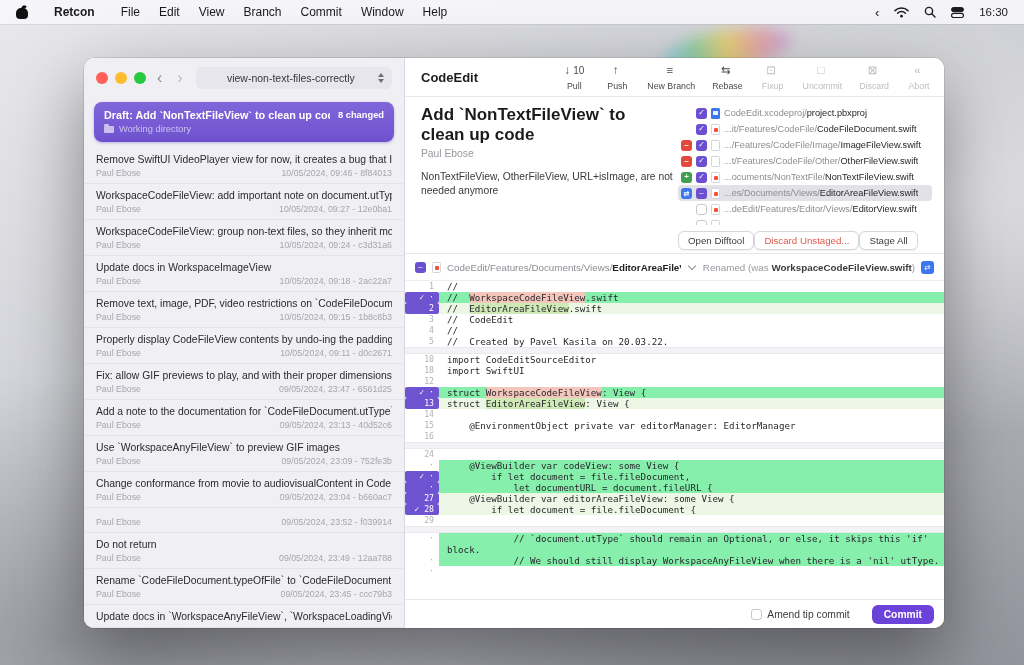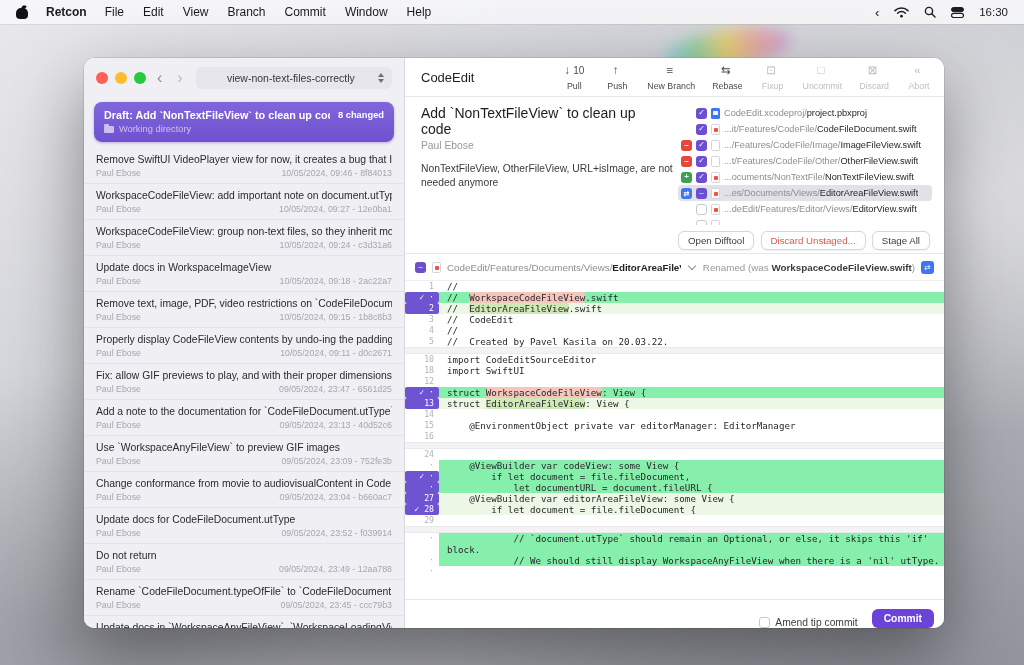--- a/index.html
+++ b/index.html
@@ -10,21 +10,21 @@
       radial-gradient(520px 340px at 92% 30%, rgba(255,255,255,.55), transparent 70%),
       radial-gradient(640px 420px at 72% 112%, rgba(125,127,136,.45), transparent 72%),
       radial-gradient(560px 380px at 6% 96%, rgba(84,86,95,.38), transparent 70%),
       linear-gradient(152deg,#e9e9ed 0%,#d3d4d9 34%,#bfc0c6 58%,#96979f 100%);
   }
   .rainbow{position:absolute;left:662px;top:30px;width:130px;height:38px;border-radius:50%;
     background:linear-gradient(90deg,rgba(90,200,250,.45),rgba(52,199,89,.4),rgba(255,204,0,.45),rgba(255,99,90,.4),rgba(175,82,222,.35));
     filter:blur(7px);transform:rotate(-9deg);}
   
   .menubar{position:absolute;top:0;left:0;right:0;height:24px;background:rgba(246,246,250,.92);
-    display:flex;align-items:center;padding:0 16px;gap:18px;font-size:12px;color:#1b1b1e;box-shadow:0 0.5px 0 rgba(0,0,0,.12);}
+    display:flex;align-items:center;padding:0 16px;gap:26px;font-size:12px;color:#1b1b1e;box-shadow:0 0.5px 0 rgba(0,0,0,.12);}
   .apple{width:12px;height:14px;position:relative;flex:none}
   .apple::before{content:"";position:absolute;left:0;bottom:0;width:12px;height:11px;background:#111;border-radius:5px 5px 4px 4px}
   .apple::after{content:"";position:absolute;top:0;left:6px;width:4px;height:4px;background:#111;border-radius:70% 0 70% 0;transform:rotate(30deg)}
   .app-name{font-weight:700}
   .menu-item{cursor:default}
   .mb-right{margin-left:auto;display:flex;align-items:center;gap:15px}
   .mb-chev{font-size:13px;color:#1b1b1e}
   .clock{font-size:11.5px}
   
   .window{position:absolute;left:84px;top:58px;width:860px;height:570px;border-radius:10px;overflow:hidden;
@@ -50,31 +50,31 @@
   .draft-row2{margin-top:3px;display:flex;align-items:center;gap:5px;opacity:.62;font-size:9.3px}
   .folder-ico{width:10px;height:7px;background:#fff;border-radius:1px;position:relative;flex:none}
   .folder-ico::before{content:"";position:absolute;top:-2px;left:0;width:5px;height:2px;background:#fff;border-radius:1px 1px 0 0}
   .commit-list{flex:1;overflow:hidden}
   .commit-item{padding:6px 12px 5px;border-bottom:1px solid #e4e3e9}
   .ci-title{font-size:10.4px;color:#2a2a2e;white-space:nowrap;overflow:hidden}
   .ci-meta{margin-top:3px;display:flex;justify-content:space-between;font-size:8.8px;color:#a7a6ad}
   
   .right-pane{flex:1;min-width:0;display:flex;flex-direction:column;background:#fff}
   .toolbar{height:38px;flex:none;display:flex;align-items:center;padding:0 12px 0 16px;border-bottom:1px solid #e8e7ec}
-  .repo-title{font-size:13px;font-weight:400;color:#1d1d20}
+  .repo-title{font-size:13px;font-weight:700;color:#1d1d20}
   .tb-buttons{margin-left:auto;display:flex;gap:17px}
   .tb-btn{display:flex;flex-direction:column;align-items:center;gap:0;min-width:26px}
   .tb-ico{height:15px;font-size:11.5px;color:#4a4a4f;display:flex;align-items:center;gap:3px;line-height:1}
   .tb-badge{font-size:10px;color:#4a4a4f}
   .tb-label{font-size:8.8px;color:#4a4a4f;margin-top:2px;white-space:nowrap}
   .tb-btn.disabled .tb-ico,.tb-btn.disabled .tb-label,.tb-btn.disabled .tb-badge{color:#bdbcc2}
   
   .upper{height:156px;flex:none;box-sizing:border-box;display:flex;padding:8px 12px 0 16px;gap:10px}
   .commit-info{flex:1;min-width:0}
-  .ci-h1{font-size:14px;font-weight:400;color:#1c1c1f}
+  .ci-h1{font-size:17px;font-weight:700;color:#1c1c1f}
   .ci-author{font-size:10.3px;color:#98979e;margin-top:3px}
   .ci-body{font-size:10.3px;color:#3a3a3e;margin-top:11px;width:272px;line-height:1.35}
   .file-col{width:254px;flex:none;display:flex;flex-direction:column}
   .file-list{height:120px;overflow:hidden}
   .file-row{height:16px;display:flex;align-items:center;gap:4px;padding:0 3px;border-radius:4px;font-size:9.2px;white-space:nowrap}
   .file-row.selected{background:#e2e1e7}
   .sbadge{width:11px;height:11px;border-radius:3px;flex:none;display:flex;align-items:center;justify-content:center;
     color:#fff;font-size:8px;font-weight:700;line-height:1}
   .sbadge.empty{visibility:hidden}
   .sbadge.deleted{background:#e2483c}
@@ -85,21 +85,21 @@
   .cbox.checked,.cbox.mixed{background:#6b4fd0}
   .cbox.unchecked{background:#fff;border:1px solid #c8c7ce}
   .fico{width:9px;height:11px;flex:none;border-radius:1.5px;position:relative;box-sizing:border-box}
   .fico.swift{background:#fff;border:1px solid #d4d3d9}
   .fico.swift::after{content:"";position:absolute;left:1.5px;top:3px;width:4.5px;height:4.5px;background:#f4503a;border-radius:1px}
   .fico.file{background:#fff;border:1px solid #d4d3d9}
   .fico.pbxproj{background:#3d76ee}
   .fico.pbxproj::after{content:"";position:absolute;left:2px;top:3.5px;width:5px;height:4px;background:#fff;border-radius:0.5px;opacity:.9}
   .fpath{overflow:hidden;text-overflow:clip}
   .fdir{color:#8d8c93}.fname{color:#1f1f23;font-weight:400}
-  .file-actions{display:flex;justify-content:space-between;margin-top:6px;padding-right:2px}
+  .file-actions{display:flex;margin-top:6px;padding-right:2px}
   .btn{font-size:9.7px;padding:3px 9px;border:1px solid #d7d6dc;border-radius:6px;background:#fff;color:#3c3b40;
     box-shadow:0 0.5px 1.5px rgba(0,0,0,.06);white-space:nowrap}
   .btn.danger{color:#e0584b}
   
   .diff-section{flex:1;min-height:0;display:flex;flex-direction:column;border-top:1px solid #e8e7ec}
   .diff-header{height:26px;flex:none;display:flex;align-items:center;gap:6px;padding:0 10px;border-bottom:1px solid #eeedf2;font-size:9.8px}
   .dh-path{white-space:nowrap;overflow:hidden}
   .dh-dir{color:#8d8c93}.dh-name{font-weight:700;color:#1f1f23}
   .chev{width:5px;height:5px;border-right:1.4px solid #8d8c93;border-bottom:1.4px solid #8d8c93;transform:rotate(45deg);margin:-2px 2px 0;flex:none}
   .dh-note{margin-left:auto;color:#98979e;white-space:nowrap}
@@ -110,21 +110,21 @@
   .dl{display:flex;min-height:11px}
   .dl-gutter{width:34px;flex:none;text-align:right;padding-right:5px;box-sizing:border-box;color:#b3b2b8;font-size:8.2px}
   .dl.purple .dl-gutter{background:#6e54d0;color:#fff;border-radius:2px}
   .dl-code{flex:1;min-width:0;padding:0 4px 0 8px;white-space:pre-wrap;overflow-wrap:break-word;color:#28282c}
   .dl.rem .dl-code{background:#86efac}
   .dl.add .dl-code{background:#edf7e5}
   .dl.rem .hl{background:#f5c6bc;border-radius:2px}
   .dl.add .hl{background:#cfe9b6;border-radius:2px}
   .dl-sep{height:7px;background:#f3f3f6;border-top:1px solid #eae9ef;border-bottom:1px solid #eae9ef;box-sizing:border-box}
   
-  .footer{height:28px;flex:none;border-top:1px solid #e8e7ec;display:flex;align-items:flex-end;justify-content:flex-end;gap:14px;padding:0 10px}
+  .footer{height:28px;flex:none;border-top:1px solid #e8e7ec;display:flex;align-items:center;justify-content:flex-end;gap:22px;padding:0 10px}
   .amend{display:flex;align-items:center;gap:5px;font-size:10.3px;color:#3c3b40}
   .commit-btn{background:#6c43d8;color:#fff;font-weight:700;font-size:10.3px;padding:4px 12px;border-radius:6px;border:none}
   svg{display:block}
 </style>
 </head>
 <body>
 
 <div class="rainbow"></div>
 
 <div class="menubar">
@@ -258,21 +258,20 @@
     </div>
   </div>
         <div class="commit-item">
     <div class="ci-title">Change conformance from movie to audiovisualContent in CodeFi...</div>
     <div class="ci-meta">
       <span>Paul Ebose</span>
       <span>09/05/2024, 23:04 - b660ac7</span>
     </div>
   </div>
         <div class="commit-item">
-    <div class="ci-title">Update docs for CodeFileDocument.utType</div>
     <div class="ci-meta">
       <span>Paul Ebose</span>
       <span>09/05/2024, 23:52 - f039914</span>
     </div>
   </div>
         <div class="commit-item">
     <div class="ci-title">Do not return</div>
     <div class="ci-meta">
       <span>Paul Ebose</span>
       <span>09/05/2024, 23:49 - 12aa788</span>

